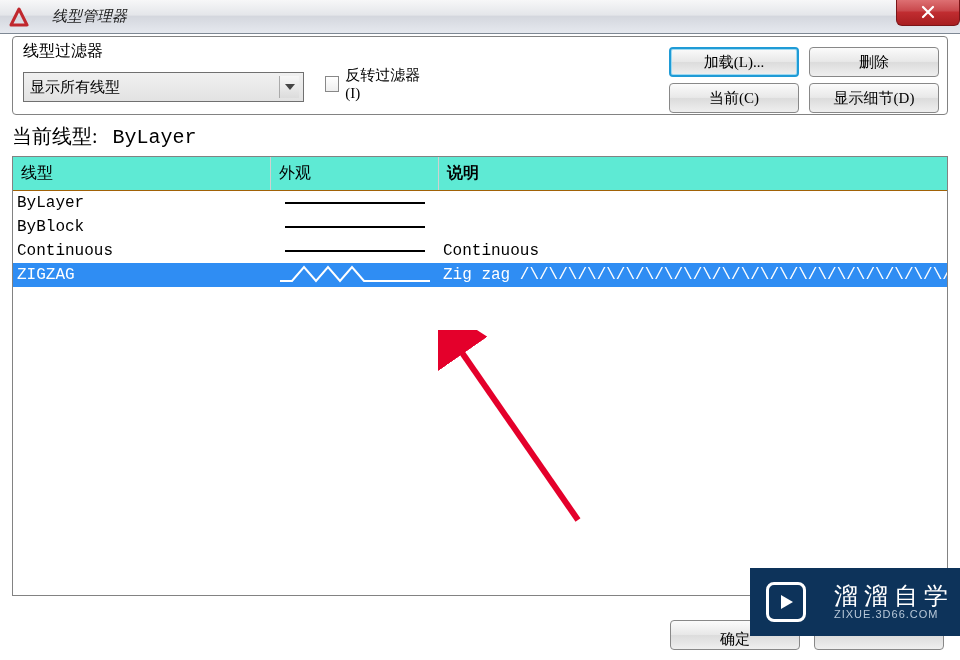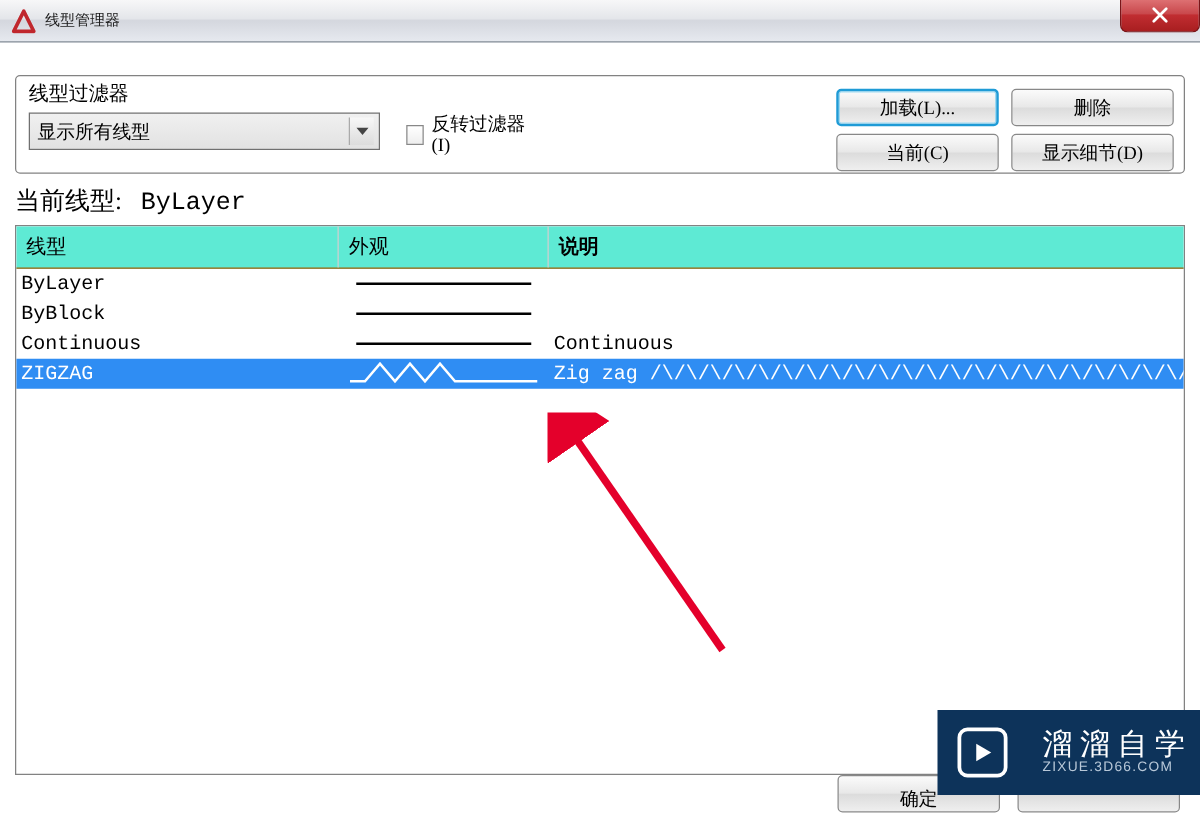--- a/index.html
+++ b/index.html
@@ -26,23 +26,24 @@
   .app-icon {
     width: 22px;
     height: 22px;
     margin-left: 8px;
     display: flex;
     align-items: center;
     justify-content: center;
   }
   .app-icon svg { width: 20px; height: 20px; }
   .titlebar-title {
-    margin-left: 6px;
-    font-size: 12px;
+    margin-left: 22px;
+    font-size: 15px;
     color: #1a1a1a;
+    font-style: italic;
   }
   .close-btn {
     position: absolute;
     right: 0;
     top: -2px;
     width: 64px;
     height: 28px;
     background: linear-gradient(to bottom, #e17779 0%, #c9484c 48%, #c12d31 52%, #a81e20 100%);
     border: 1px solid #7a1518;
     border-top: none;
@@ -50,21 +51,21 @@
     border-bottom-right-radius: 6px;
     display: flex;
     align-items: center;
     justify-content: center;
     cursor: pointer;
   }
   .close-btn svg { width: 16px; height: 16px; }
 
   
   .client {
-    padding: 26px 12px;
+    padding: 2px 12px;
     background: #fff;
   }
 
   
   .top-area {
     border: 1px solid #828282;
     border-radius: 4px;
     padding: 4px 10px 12px 10px;
     position: relative;
     margin-bottom: 6px;
@@ -74,21 +75,21 @@
     display: inline-block;
     vertical-align: top;
   }
   .filter-label {
     font-size: 16px;
     margin-bottom: 4px;
     display: block;
   }
   .filter-row {
     display: flex;
-    align-items: flex-start;
+    align-items: flex-end;
     gap: 21px;
   }
   .dropdown {
     width: 320px;
     height: 30px;
     border: 1px solid #707070;
     background: linear-gradient(to bottom, #f0f0f0, #e2e2e2);
     display: flex;
     align-items: center;
     justify-content: space-between;

